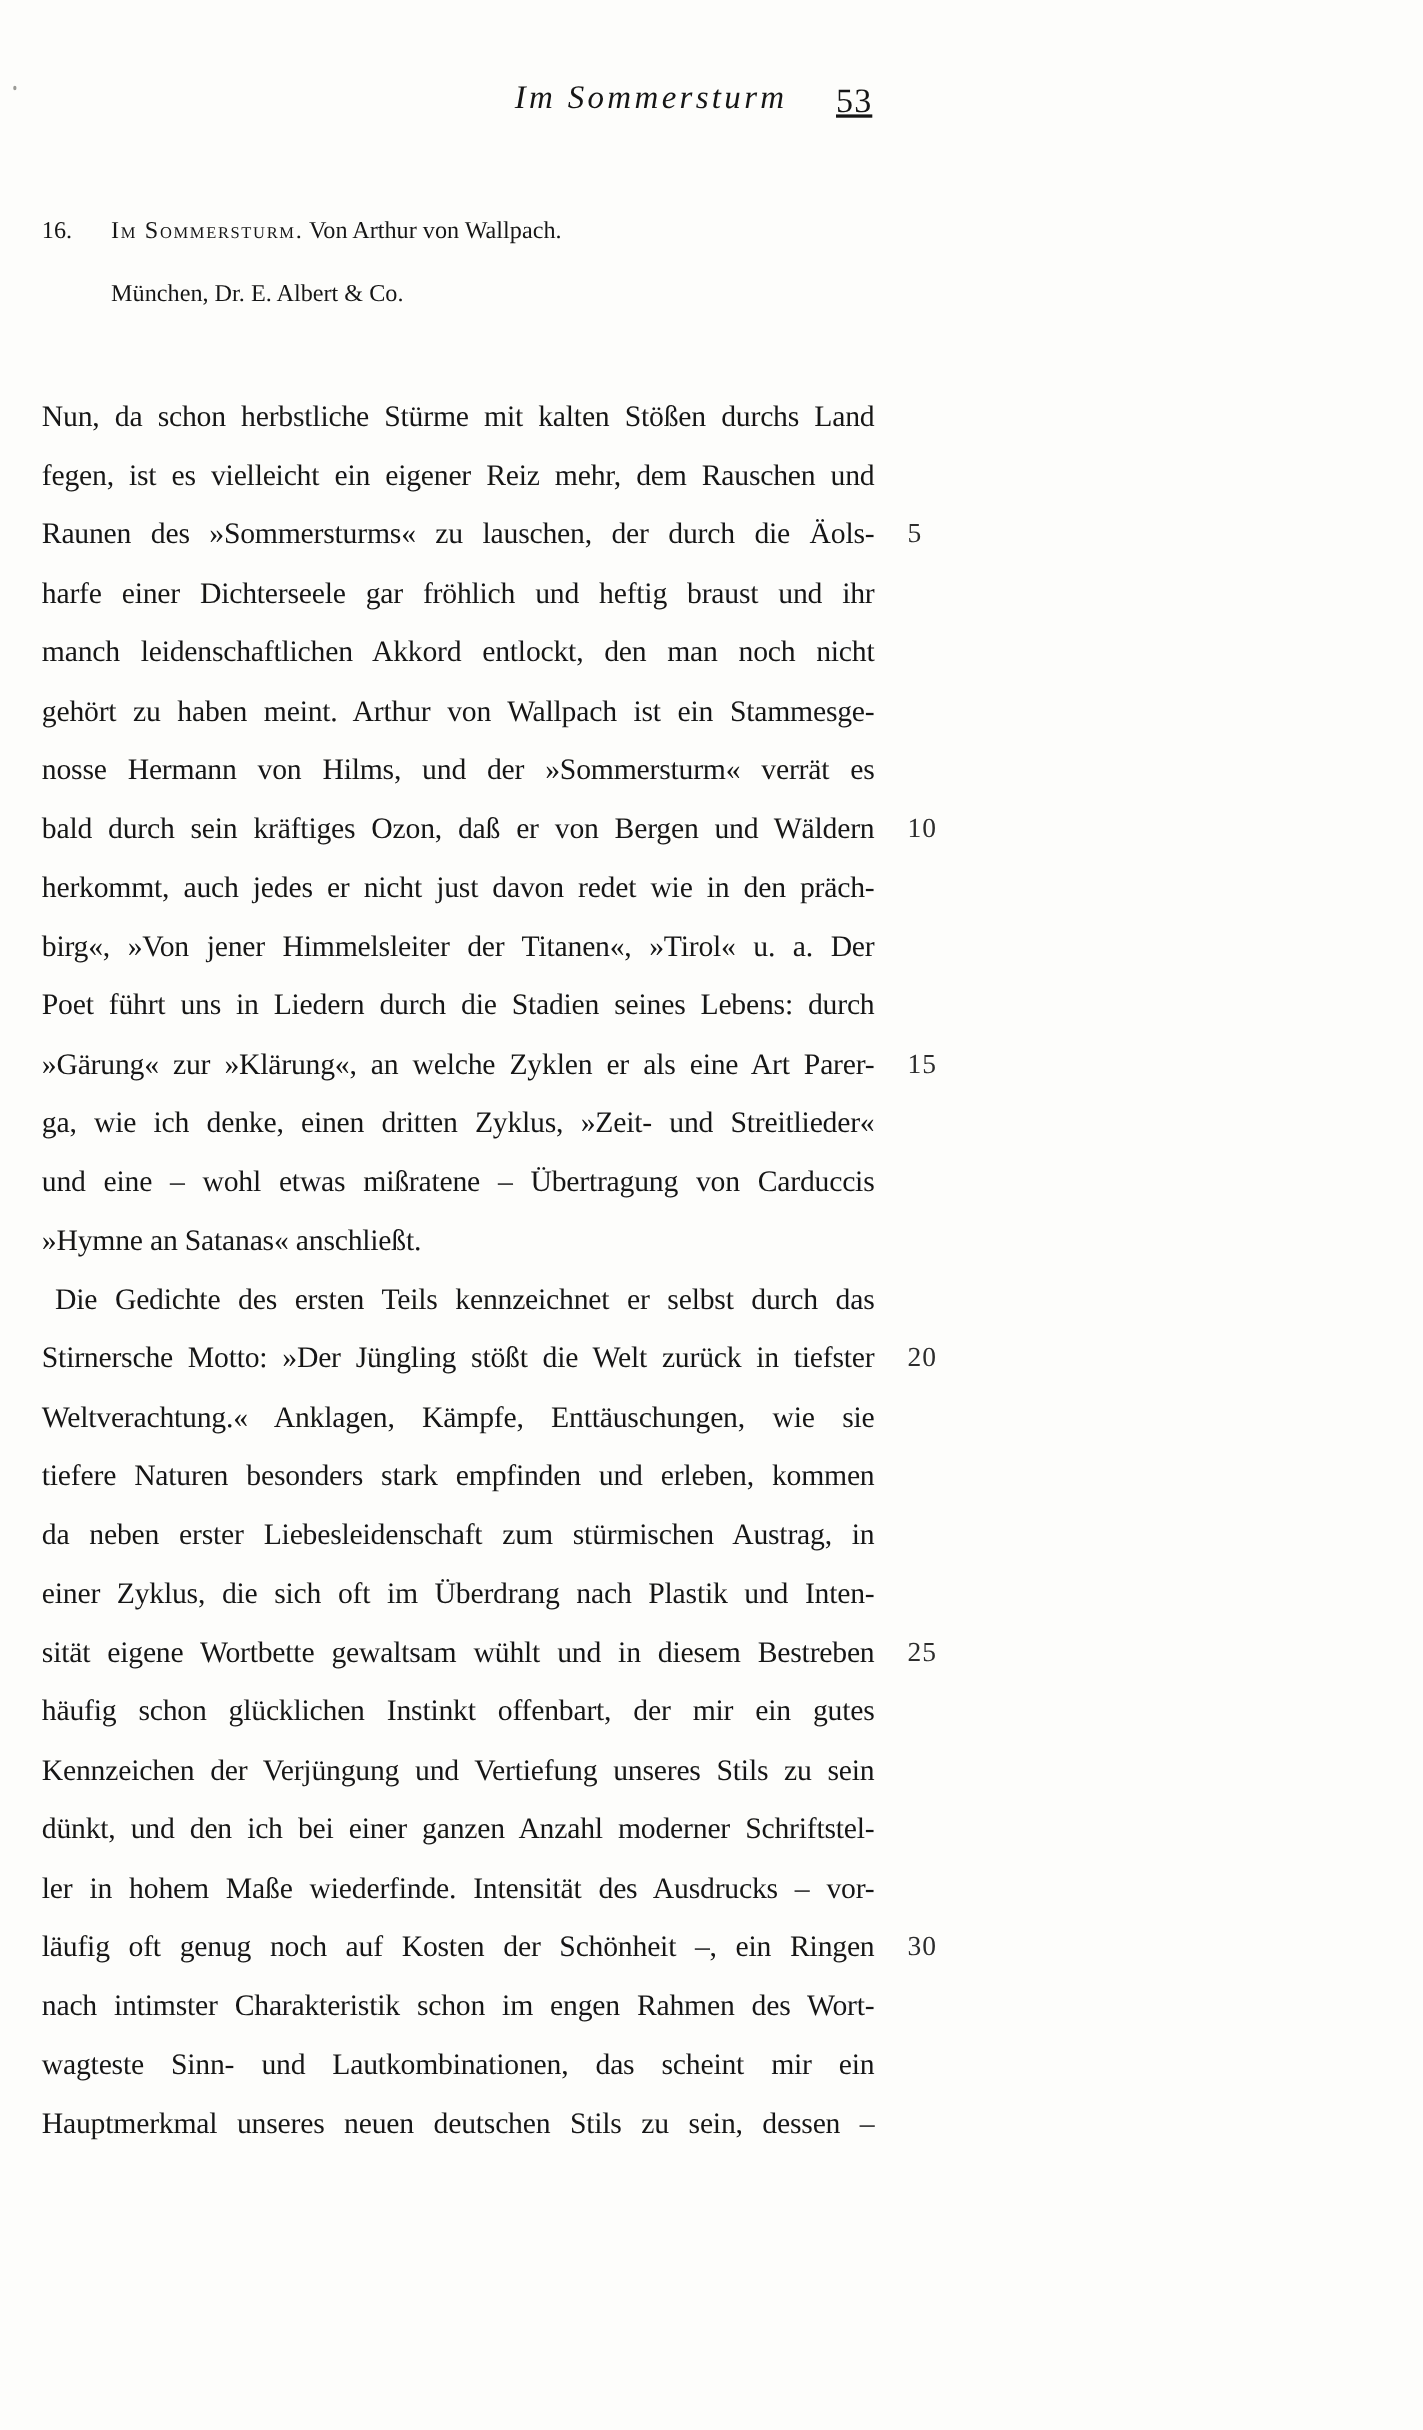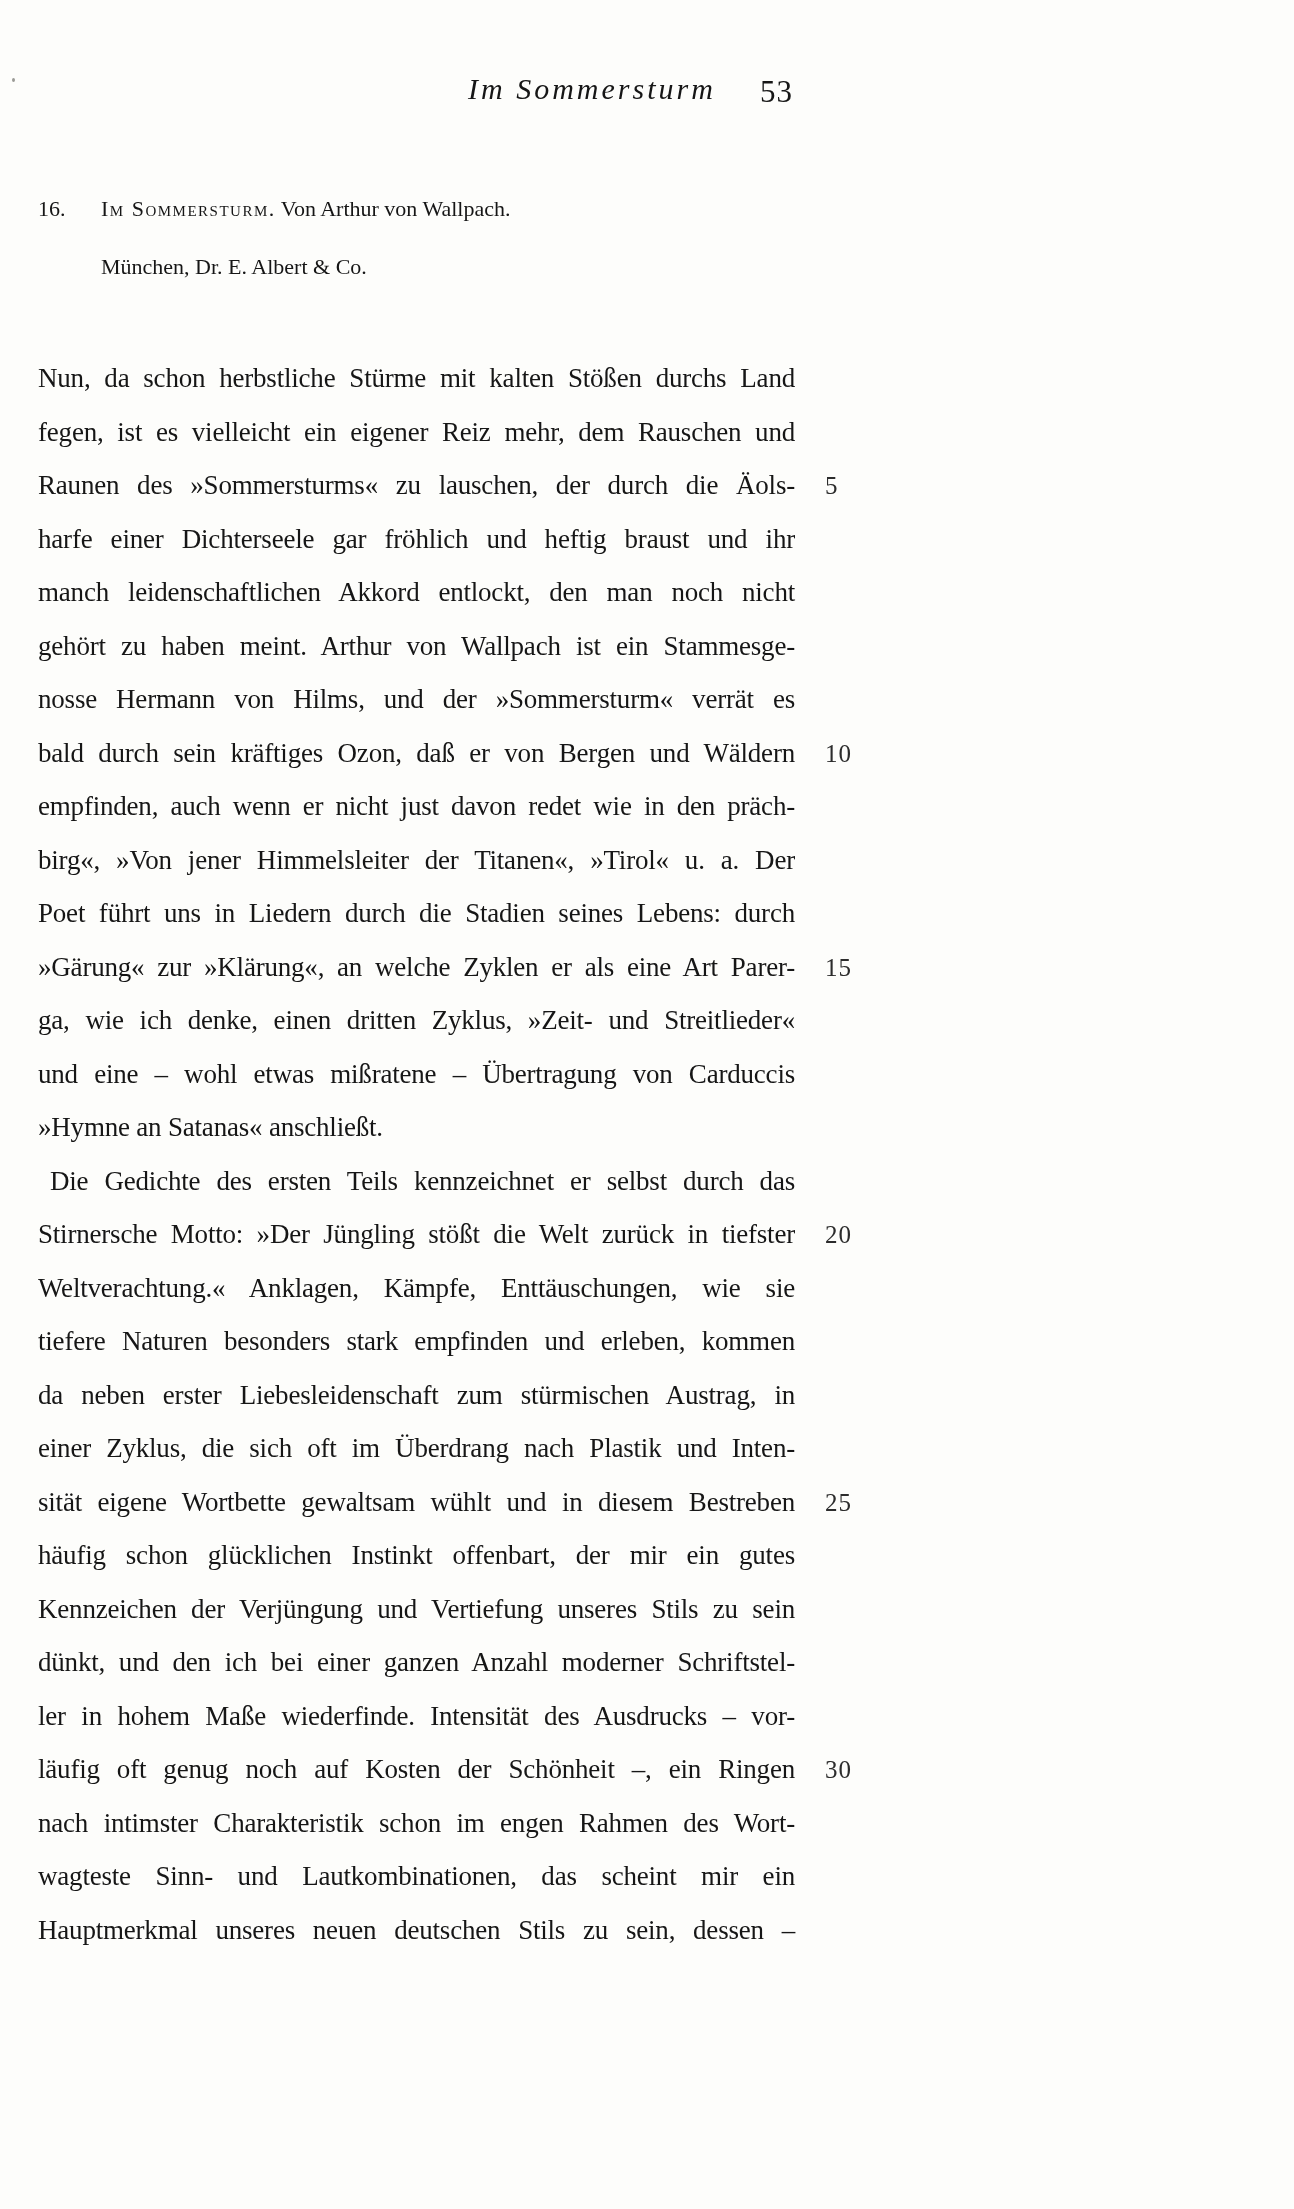--- a/index.html
+++ b/index.html
@@ -13,21 +13,21 @@
     overflow:hidden;
   }
   
   .running-title{
     position:absolute;left:468px;top:72px;
     font-style:italic;font-size:30px;letter-spacing:3px;
     white-space:nowrap;
   }
   .page-number{
     position:absolute;top:74px;left:760px;
-    font-size:31px;letter-spacing:1px;
+    font-size:31px;letter-spacing:1px;text-decoration:underline;
   }
   
   .entry-heading{
     position:absolute;left:38px;top:180px;width:800px;
     font-size:22px;line-height:58px;
   }
   .entry-number{
     position:absolute;left:0;top:0;
   }
   .entry-title-block{
@@ -88,21 +88,21 @@
   <div class="body-text">
       <div class="paragraph">
         <div class="line"><span class="line-text">Nun, da schon herbstliche Stürme mit kalten Stößen durchs Land</span></div>
         <div class="line"><span class="line-text">fegen, ist es vielleicht ein eigener Reiz mehr, dem Rauschen und</span></div>
         <div class="line"><span class="line-text">Raunen des »Sommersturms« zu lauschen, der durch die Äols-</span><span class="mnum">5</span></div>
         <div class="line"><span class="line-text">harfe einer Dichterseele gar fröhlich und heftig braust und ihr</span></div>
         <div class="line"><span class="line-text">manch leidenschaftlichen Akkord entlockt, den man noch nicht</span></div>
         <div class="line"><span class="line-text">gehört zu haben meint. Arthur von Wallpach ist ein Stammesge-</span></div>
         <div class="line"><span class="line-text">nosse Hermann von Hilms, und der »Sommersturm« verrät es</span></div>
         <div class="line"><span class="line-text">bald durch sein kräftiges Ozon, daß er von Bergen und Wäldern</span><span class="mnum">10</span></div>
-        <div class="line"><span class="line-text">empfinden, auch wenn er nicht just davon redet wie in den präch-</span></div>
+        <div class="line"><span class="line-text">herkommt, auch jedes er nicht just davon redet wie in den präch-</span></div>
         <div class="line"><span class="line-text">birg«, »Von jener Himmelsleiter der Titanen«, »Tirol« u. a. Der</span></div>
         <div class="line"><span class="line-text">Poet führt uns in Liedern durch die Stadien seines Lebens: durch</span></div>
         <div class="line"><span class="line-text">»Gärung« zur »Klärung«, an welche Zyklen er als eine Art Parer-</span><span class="mnum">15</span></div>
         <div class="line"><span class="line-text">ga, wie ich denke, einen dritten Zyklus, »Zeit- und Streitlieder«</span></div>
         <div class="line"><span class="line-text">und eine – wohl etwas mißratene – Übertragung von Carduccis</span></div>
         <div class="line no-just"><span class="line-text">»Hymne an Satanas« anschließt.</span></div>
       </div>
       <div class="paragraph">
         <div class="line indent"><span class="line-text">Die Gedichte des ersten Teils kennzeichnet er selbst durch das</span></div>
         <div class="line"><span class="line-text">Stirnersche Motto: »Der Jüngling stößt die Welt zurück in tiefster</span><span class="mnum">20</span></div>

